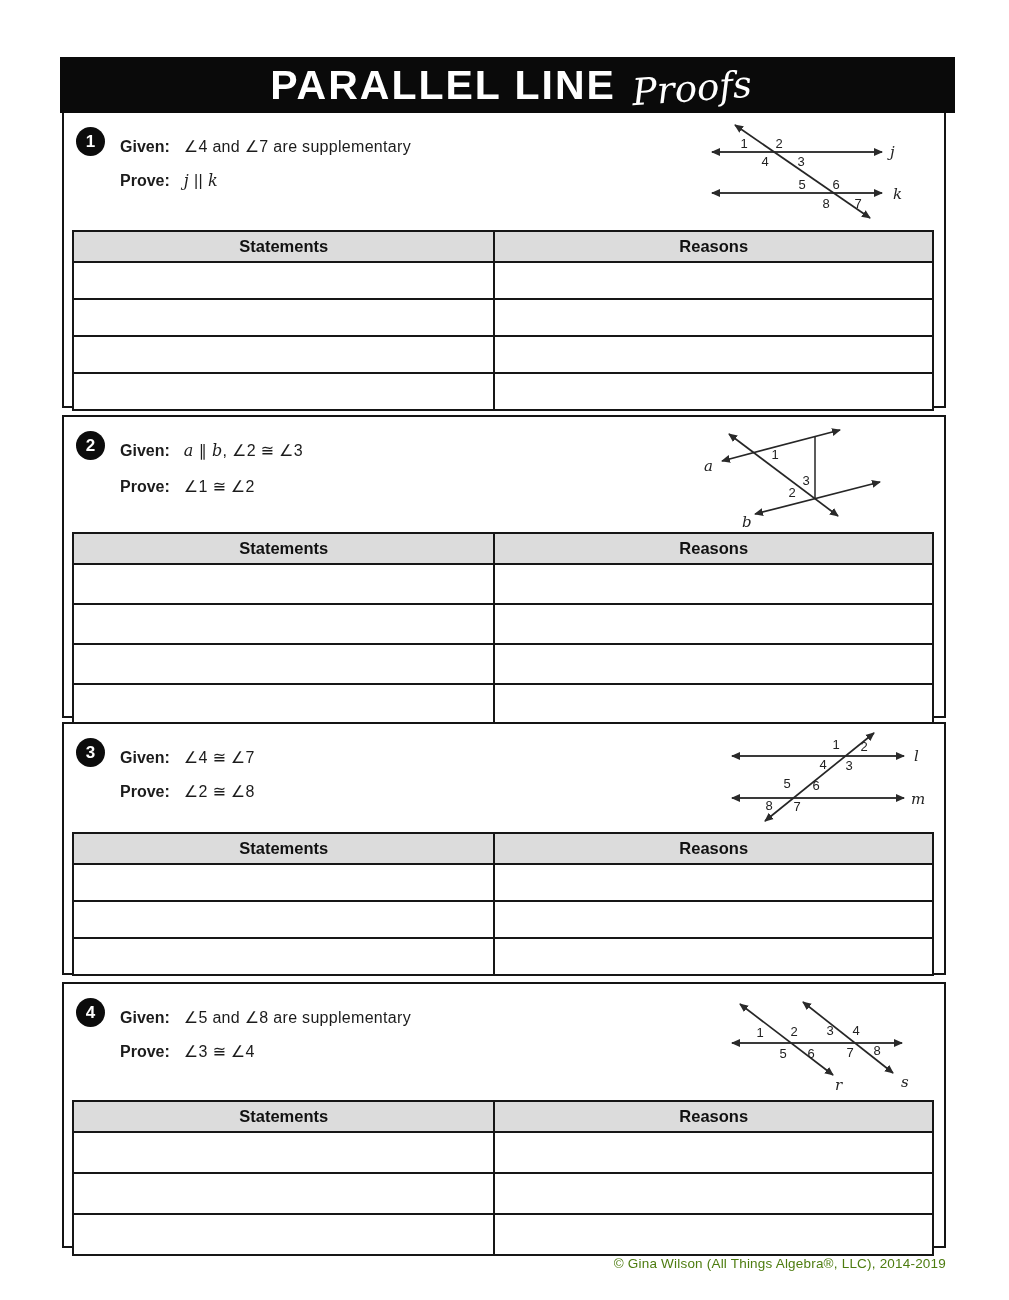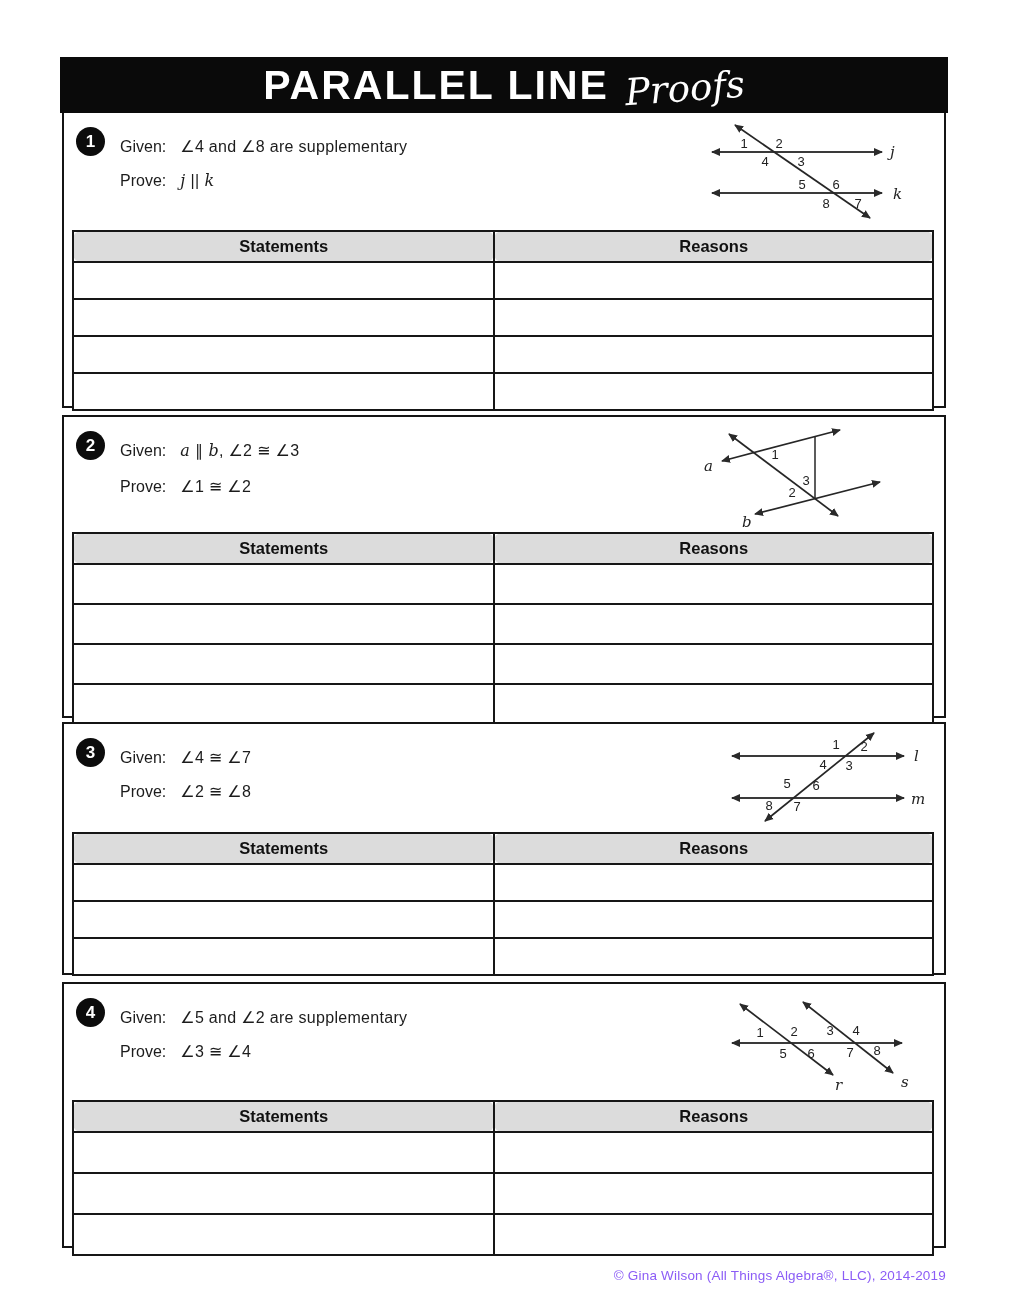--- a/index.html
+++ b/index.html
@@ -4,21 +4,21 @@
 <style>
   html,body { margin:0; padding:0; background:#fff; }
   .page {
     position:relative; width:1009px; height:1300px; background:#ffffff;
     font-family:"Liberation Sans","DejaVu Sans",sans-serif; color:#1c1c1c;
     overflow:hidden;
   }
   
   .banner {
     position:absolute; left:60px; top:57px; width:888px; height:56px;
-    background:#0a0a0a; display:flex; align-items:center; justify-content:center; gap:16px;
+    background:#0a0a0a; display:flex; align-items:center; justify-content:center; gap:16px;padding-left:7px;
   }
   .title-main {
     color:#fff; font-size:41px; font-weight:800; letter-spacing:2px;
     font-family:"Liberation Sans","DejaVu Sans",sans-serif;
   }
   .title-script {
     color:#fff; font-family:"DejaVu Serif",serif; font-style:italic;
     font-size:37px; transform:rotate(-4deg); margin-top:6px;
   }
   
@@ -26,21 +26,21 @@
     position:absolute; left:62px; width:884px; box-sizing:border-box;
     border:2px solid #141414; background:#fff;
   }
   .badge {
     position:absolute; left:12px; top:14px; width:29px; height:29px; border-radius:50%;
     background:#0c0c0c; color:#fff; display:flex; align-items:center; justify-content:center;
     font-weight:700; font-size:17px;
   }
   .gp { position:absolute; left:56px; top:24px; }
   .gp .row { height:34px; font-size:16px; display:flex; align-items:baseline; }
-  .gp .lbl { font-weight:400; margin-right:14px; font-size:16px; }
+  .gp .lbl { font-weight:700; margin-right:14px; font-size:16px; }
   .gp .val { letter-spacing:0.3px; }
   .mi { font-family:"DejaVu Serif",serif; font-style:italic; font-size:16px; }
   .bars { margin:0 5px; }
   
   .diagram { position:absolute; overflow:visible; }
   .diagram text {
     font-size:13px; fill:#222; font-family:"Liberation Sans","DejaVu Sans",sans-serif;
     text-anchor:middle;
   }
   .diagram text.ll {
@@ -51,50 +51,48 @@
   .seg { stroke:#262626; stroke-width:1.5; fill:none; }
   
   .proof-table {
     position:absolute; left:8px; width:862px; border-collapse:collapse; table-layout:fixed;
     background:#fff;
   }
   .proof-table th, .proof-table td { border:2px solid #161616; padding:0; }
   .proof-table th {
     background:#dcdcdc; font-size:16.5px; font-weight:700; height:29px; color:#111;
     font-family:"Liberation Sans","DejaVu Sans",sans-serif;
-    border-radius:8px;
   }
   .rh35 td { height:35px; }
   .rh38 td { height:38px; }
   .rh39 td { height:39px; }
   
   .footer {
-    position:absolute; right:63px; top:1256px; font-size:13.5px; color:#8b5cf6;
+    position:absolute; right:63px; top:1256px; font-size:13.5px; color:#4d7c0f;
     letter-spacing:0.2px;
-    margin-top:12px;
   }
 </style>
 </head>
 <body>
 
 <div class="page">
 
   <header class="banner">
     <span class="title-main">PARALLEL LINE</span>
     <span class="title-script">Proofs</span>
   </header>
 
   <section class="problem" style="top:113px;height:295px;border-top:none;">
     <div class="badge">
         <span>1</span>
       </div>
     <div class="gp">
       <div class="row">
         <span class="lbl">Given:</span>
-        <span class="val">∠4 and ∠8 are supplementary</span>
+        <span class="val">∠4 and ∠7 are supplementary</span>
       </div>
       <div class="row">
         <span class="lbl">Prove:</span>
         <span class="val"><span class="mi">j</span><span class="bars">||</span><span class="mi">k</span></span>
       </div>
     </div>
     <svg class="diagram" style="left:618px;top:2px;" width="240" height="115" viewBox="0 0 240 115">
       <defs>
         <marker id="ar1" markerWidth="10" markerHeight="10" refX="8" refY="5" orient="auto-start-reverse" markerUnits="userSpaceOnUse">
             <path d="M0,1 L9,5 L0,9 z" fill="#2a2a2a"></path>
@@ -270,21 +268,21 @@
     </table>
   </section>
 
   <section class="problem" style="top:982px;height:266px;">
     <div class="badge">
         <span>4</span>
       </div>
     <div class="gp">
       <div class="row">
         <span class="lbl">Given:</span>
-        <span class="val">∠5 and ∠2 are supplementary</span>
+        <span class="val">∠5 and ∠8 are supplementary</span>
       </div>
       <div class="row">
         <span class="lbl">Prove:</span>
         <span class="val">∠3 ≅ ∠4</span>
       </div>
     </div>
     <svg class="diagram" style="left:638px;top:3px;" width="240" height="115" viewBox="0 0 240 115">
       <defs>
         <marker id="ar4" markerWidth="10" markerHeight="10" refX="8" refY="5" orient="auto-start-reverse" markerUnits="userSpaceOnUse">
             <path d="M0,1 L9,5 L0,9 z" fill="#2a2a2a"></path>

